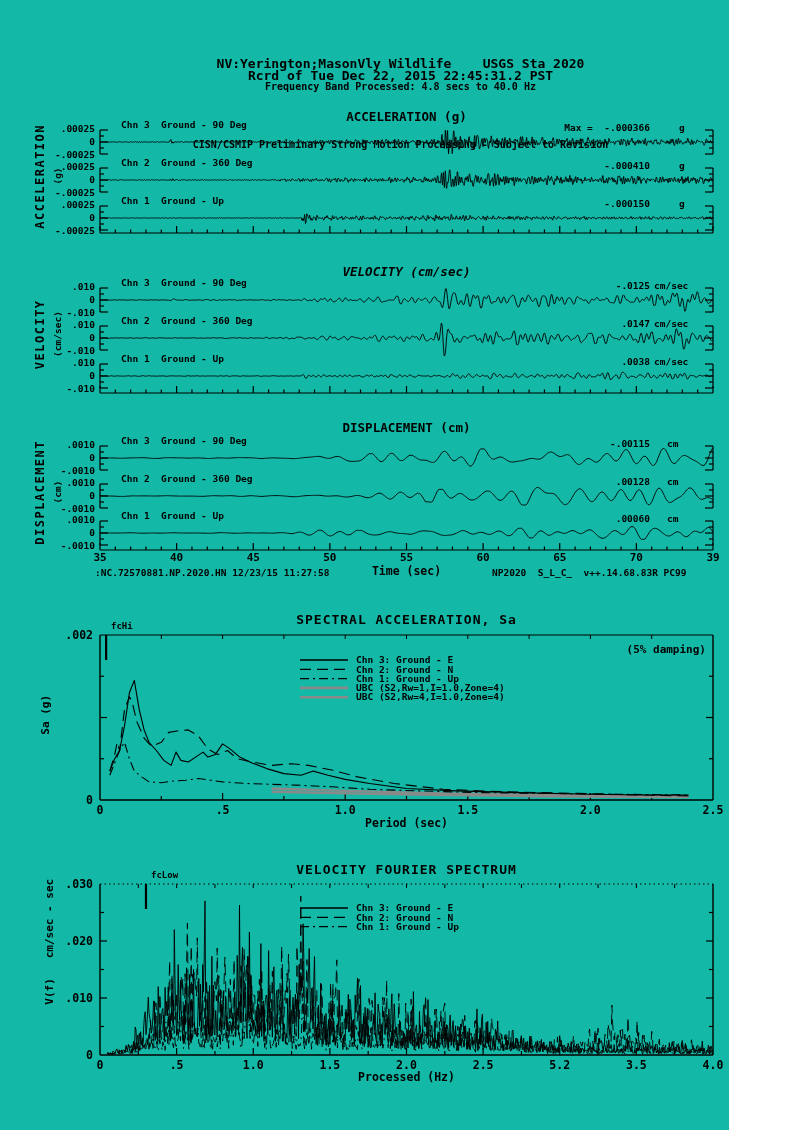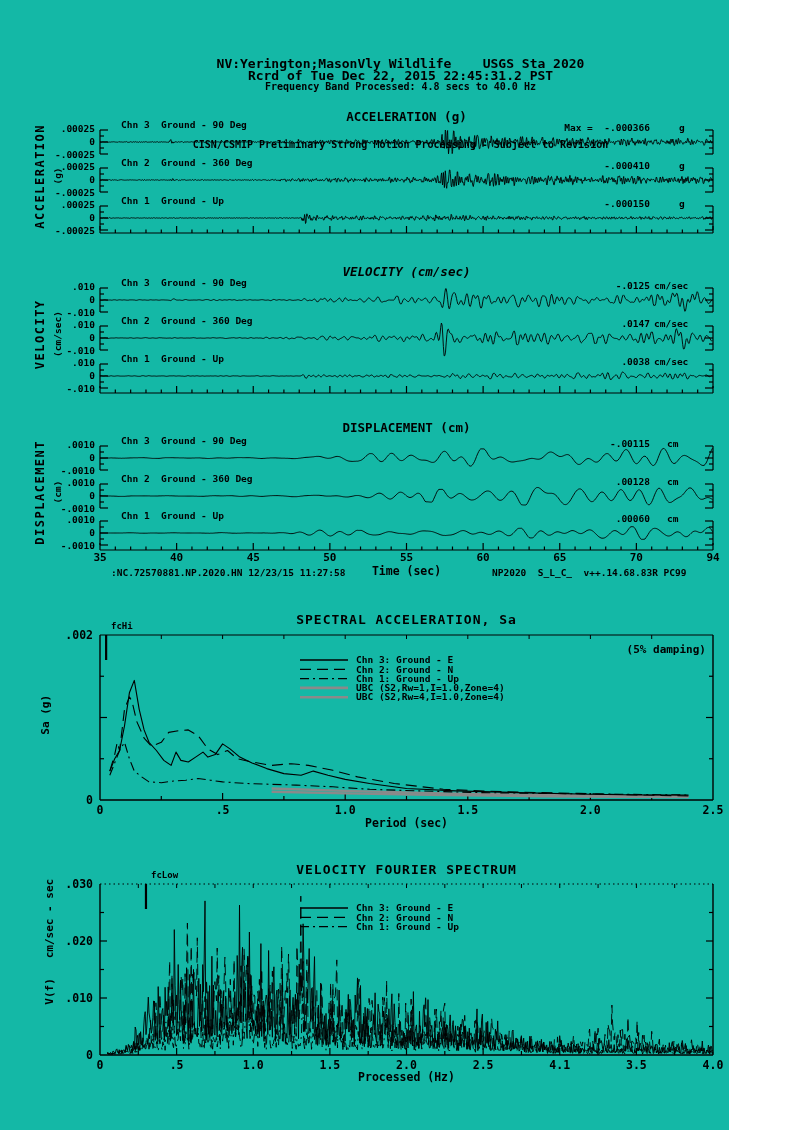--- a/index.html
+++ b/index.html
@@ -369,21 +369,21 @@
   <div class="t rot" style="left:-42px;top:329px;width:200px;font-size:9.5px;">(cm/sec)</div>
   <div class="t rot" style="left:-60px;top:486px;width:200px;font-size:12px;letter-spacing:1.5px;">DISPLACEMENT</div>
   <div class="t rot" style="left:-42px;top:487px;width:200px;font-size:9.5px;">(cm)</div>
   <div class="t rot" style="left:-54px;top:709px;width:200px;font-size:11px;">Sa (g)</div>
   <div class="t rot" style="left:-80px;top:936px;width:260px;font-size:11px;">V(f)   cm/sec - sec</div>
 
   <div class="t r" style="left:486px;top:644px;width:220px;font-size:11px;">(5% damping)</div>
   <div class="t" style="left:111px;top:622px;font-size:9px;">fcHi</div>
   <div class="t" style="left:151px;top:871px;font-size:9px;">fcLow</div>
 
-  <div class="t" style="left:111px;top:568px;font-size:9.5px;">:NC.72570881.NP.2020.HN 12/23/15 11:27:58</div>
+  <div class="t" style="left:95px;top:568px;font-size:9.5px;">:NC.72570881.NP.2020.HN 12/23/15 11:27:58</div>
   <div class="t c" style="left:100px;top:565px;width:613px;font-size:11.5px;">Time (sec)</div>
   <div class="t" style="left:492px;top:568px;font-size:9.5px;">NP2020  S_L_C_  v++.14.68.83R PC99</div>
 
   <div class="t c" style="left:100px;top:817px;width:613px;font-size:11.5px;">Period (sec)</div>
   <div class="t c" style="left:100px;top:1071px;width:613px;font-size:11.5px;">Processed (Hz)</div>
 <div class="t" style="font-size: 9.5px; top: 119.775px; left: 121px;">Chn 3  Ground - 90 Deg</div>
       <div class="t r" style="font-size: 9.5px; top: 123.775px; left: -65px; width: 160px;">.00025</div>
       <div class="t r" style="font-size: 9.5px; top: 136.775px; left: -65px; width: 160px;">0</div>
       <div class="t r" style="font-size: 9.5px; top: 149.775px; left: -65px; width: 160px;">-.00025</div>
       <div class="t r" style="font-size: 9.5px; top: 122.775px; left: 490px; width: 160px;">Max =  -.000366</div>
@@ -437,41 +437,41 @@
       <div class="t r" style="font-size: 9.5px; top: 513.775px; left: 490px; width: 160px;">.00060</div>
       <div class="t" style="font-size: 9.5px; top: 513.775px; left: 667px;">cm</div>
       <div class="t c" style="font-size: 11px; top: 551.95px; left: 40px; width: 120px;">35</div>
       <div class="t c" style="font-size: 11px; top: 551.95px; left: 116.625px; width: 120px;">40</div>
       <div class="t c" style="font-size: 11px; top: 551.95px; left: 193.25px; width: 120px;">45</div>
       <div class="t c" style="font-size: 11px; top: 551.95px; left: 269.875px; width: 120px;">50</div>
       <div class="t c" style="font-size: 11px; top: 551.95px; left: 346.5px; width: 120px;">55</div>
       <div class="t c" style="font-size: 11px; top: 551.95px; left: 423.125px; width: 120px;">60</div>
       <div class="t c" style="font-size: 11px; top: 551.95px; left: 499.75px; width: 120px;">65</div>
       <div class="t c" style="font-size: 11px; top: 551.95px; left: 576.375px; width: 120px;">70</div>
-      <div class="t c" style="font-size: 11px; top: 551.95px; left: 653px; width: 120px;">94</div>
+      <div class="t c" style="font-size: 11px; top: 551.95px; left: 653px; width: 120px;">39</div>
       <div class="t c" style="font-size: 11.5px; top: 803.675px; left: 40px; width: 120px;">0</div>
       <div class="t c" style="font-size: 11.5px; top: 803.675px; left: 162.6px; width: 120px;">.5</div>
       <div class="t c" style="font-size: 11.5px; top: 803.675px; left: 285.2px; width: 120px;">1.0</div>
       <div class="t c" style="font-size: 11.5px; top: 803.675px; left: 407.8px; width: 120px;">1.5</div>
       <div class="t c" style="font-size: 11.5px; top: 803.675px; left: 530.4px; width: 120px;">2.0</div>
       <div class="t c" style="font-size: 11.5px; top: 803.675px; left: 653px; width: 120px;">2.5</div>
       <div class="t r" style="font-size: 11.5px; top: 628.675px; left: -67px; width: 160px;">.002</div>
       <div class="t r" style="font-size: 11.5px; top: 793.675px; left: -67px; width: 160px;">0</div>
       <div class="t" style="font-size: 9.5px; top: 655.275px; left: 356px;">Chn 3: Ground - E</div>
       <div class="t" style="font-size: 9.5px; top: 664.575px; left: 356px;">Chn 2: Ground - N</div>
       <div class="t" style="font-size: 9.5px; top: 673.875px; left: 356px;">Chn 1: Ground - Up</div>
       <div class="t" style="font-size: 9.5px; top: 683.175px; left: 356px;">UBC (S2,Rw=1,I=1.0,Zone=4)</div>
       <div class="t" style="font-size: 9.5px; top: 692.475px; left: 356px;">UBC (S2,Rw=4,I=1.0,Zone=4)</div>
       <div class="t c" style="font-size: 11.5px; top: 1058.67px; left: 40px; width: 120px;">0</div>
       <div class="t c" style="font-size: 11.5px; top: 1058.67px; left: 116.625px; width: 120px;">.5</div>
       <div class="t c" style="font-size: 11.5px; top: 1058.67px; left: 193.25px; width: 120px;">1.0</div>
       <div class="t c" style="font-size: 11.5px; top: 1058.67px; left: 269.875px; width: 120px;">1.5</div>
       <div class="t c" style="font-size: 11.5px; top: 1058.67px; left: 346.5px; width: 120px;">2.0</div>
       <div class="t c" style="font-size: 11.5px; top: 1058.67px; left: 423.125px; width: 120px;">2.5</div>
-      <div class="t c" style="font-size: 11.5px; top: 1058.67px; left: 499.75px; width: 120px;">4.1</div>
+      <div class="t c" style="font-size: 11.5px; top: 1058.67px; left: 499.75px; width: 120px;">5.2</div>
       <div class="t c" style="font-size: 11.5px; top: 1058.67px; left: 576.375px; width: 120px;">3.5</div>
       <div class="t c" style="font-size: 11.5px; top: 1058.67px; left: 653px; width: 120px;">4.0</div>
       <div class="t r" style="font-size: 11.5px; top: 877.675px; left: -67px; width: 160px;">.030</div>
       <div class="t r" style="font-size: 11.5px; top: 934.675px; left: -67px; width: 160px;">.020</div>
       <div class="t r" style="font-size: 11.5px; top: 991.675px; left: -67px; width: 160px;">.010</div>
       <div class="t r" style="font-size: 11.5px; top: 1048.67px; left: -67px; width: 160px;">0</div>
       <div class="t" style="font-size: 9.5px; top: 903.275px; left: 356px;">Chn 3: Ground - E</div>
       <div class="t" style="font-size: 9.5px; top: 912.575px; left: 356px;">Chn 2: Ground - N</div>
       <div class="t" style="font-size: 9.5px; top: 921.875px; left: 356px;">Chn 1: Ground - Up</div>
     </div>

